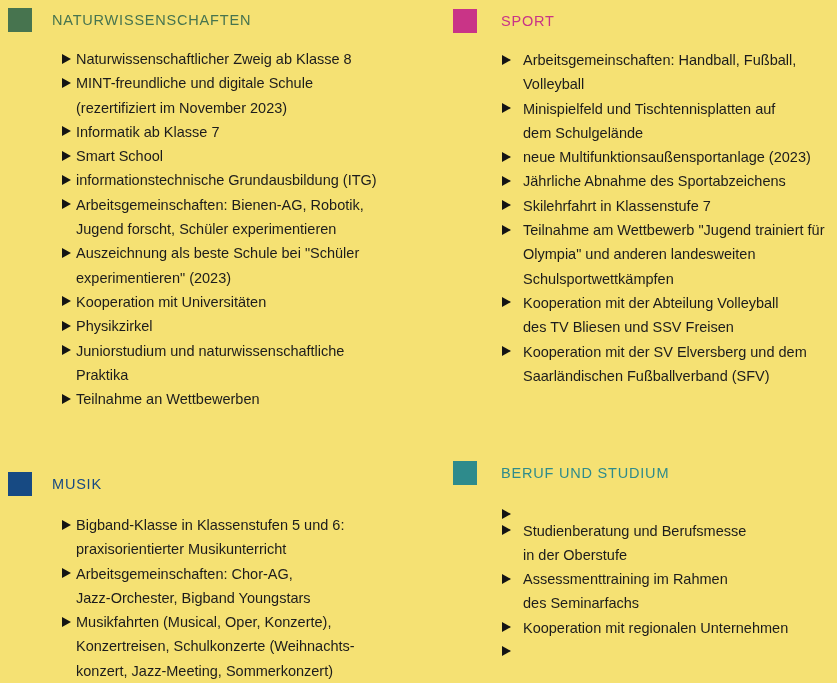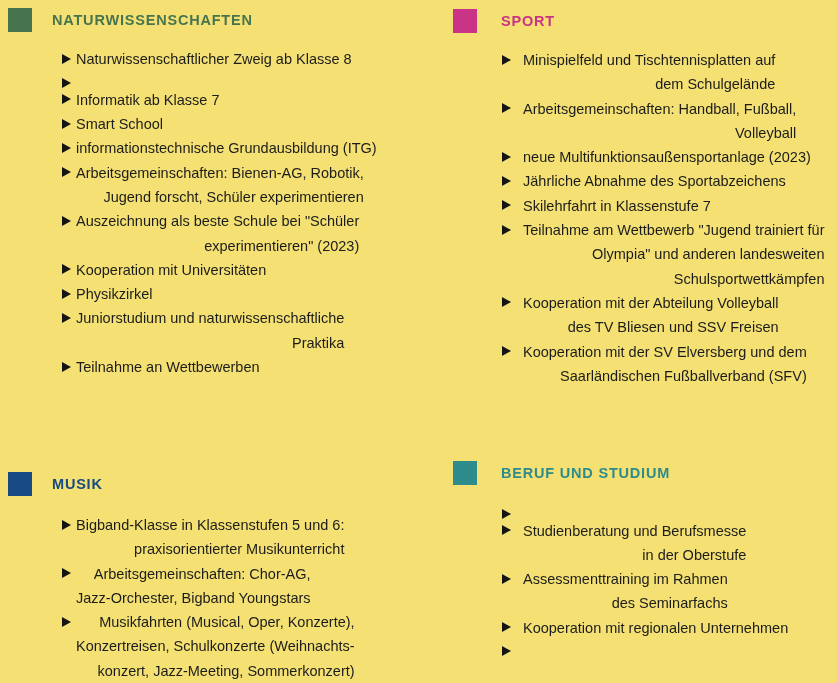--- a/index.html
+++ b/index.html
@@ -17,21 +17,21 @@
   #sec-0 { left: 8px;   top: 8px;   width: 432px; }
   #sec-1 { left: 453px; top: 9px;   width: 384px; }
   #sec-2 { left: 8px;   top: 472px; width: 432px; }
   #sec-3 { left: 453px; top: 461px; width: 384px; }
 
   .section-header { display: flex; align-items: center; }
   .square { width: 24px; height: 24px; flex: 0 0 24px; }
   .section-title {
     margin: 0 0 0 20px;
     font-size: 14.5px;
-    font-weight: bold;
+    font-weight: normal;
     letter-spacing: 0.8px;
   }
   .col-right .section-title { margin-left: 24px; }
 
   ul.items {
     list-style: none;
     margin: 15px 0 0 0;
     padding: 0 0 0 54px;
   }
   .col-right ul.items { padding-left: 49px; }
@@ -50,39 +50,41 @@
   }
   .col-right .marker { flex-basis: 21px; }
   .marker::before {
     content: "";
     display: block;
     width: 0; height: 0;
     border-left: 9px solid #141414;
     border-top: 5.5px solid transparent;
     border-bottom: 5.5px solid transparent;
   }
-  .item-text { white-space: pre-line; text-align: right; }
+  .item-text { white-space: pre-line; }
 </style>
 </head>
 <body style="background: rgb(245, 225, 115); color: rgb(28, 28, 28);">
 
 <div class="page">
 
   <section class="section col-left row-top" id="sec-0">
     <div class="section-header">
       <div class="square" style="background: rgb(71, 116, 79);"></div>
       <h2 class="section-title" style="color: rgb(71, 116, 79);">NATURWISSENSCHAFTEN</h2>
     </div>
     <ul class="items">
         <li class="list-item">
           <span class="marker"></span>
           <span class="item-text">Naturwissenschaftlicher Zweig ab Klasse 8</span>
         </li>
         <li class="list-item">
           <span class="marker"></span>
+          <span class="item-text">MINT-freundliche und digitale Schule
+(rezertifiziert im November 2023)</span>
         </li>
         <li class="list-item">
           <span class="marker"></span>
           <span class="item-text">Informatik ab Klasse 7</span>
         </li>
         <li class="list-item">
           <span class="marker"></span>
           <span class="item-text">Smart School</span>
         </li>
         <li class="list-item">
@@ -120,27 +122,27 @@
   </section>
 
   <section class="section col-right row-top" id="sec-1">
     <div class="section-header">
       <div class="square" style="background: rgb(201, 52, 135);"></div>
       <h2 class="section-title" style="color: rgb(201, 52, 135);">SPORT</h2>
     </div>
     <ul class="items">
         <li class="list-item">
           <span class="marker"></span>
+          <span class="item-text">Arbeitsgemeinschaften: Handball, Fußball,
+Volleyball</span>
+        </li>
+        <li class="list-item">
+          <span class="marker"></span>
           <span class="item-text">Minispielfeld und Tischtennisplatten auf
 dem Schulgelände</span>
-        </li>
-        <li class="list-item">
-          <span class="marker"></span>
-          <span class="item-text">Arbeitsgemeinschaften: Handball, Fußball,
-Volleyball</span>
         </li>
         <li class="list-item">
           <span class="marker"></span>
           <span class="item-text">neue Multifunktionsaußensportanlage (2023)</span>
         </li>
         <li class="list-item">
           <span class="marker"></span>
           <span class="item-text">Jährliche Abnahme des Sportabzeichens</span>
         </li>
         <li class="list-item">

